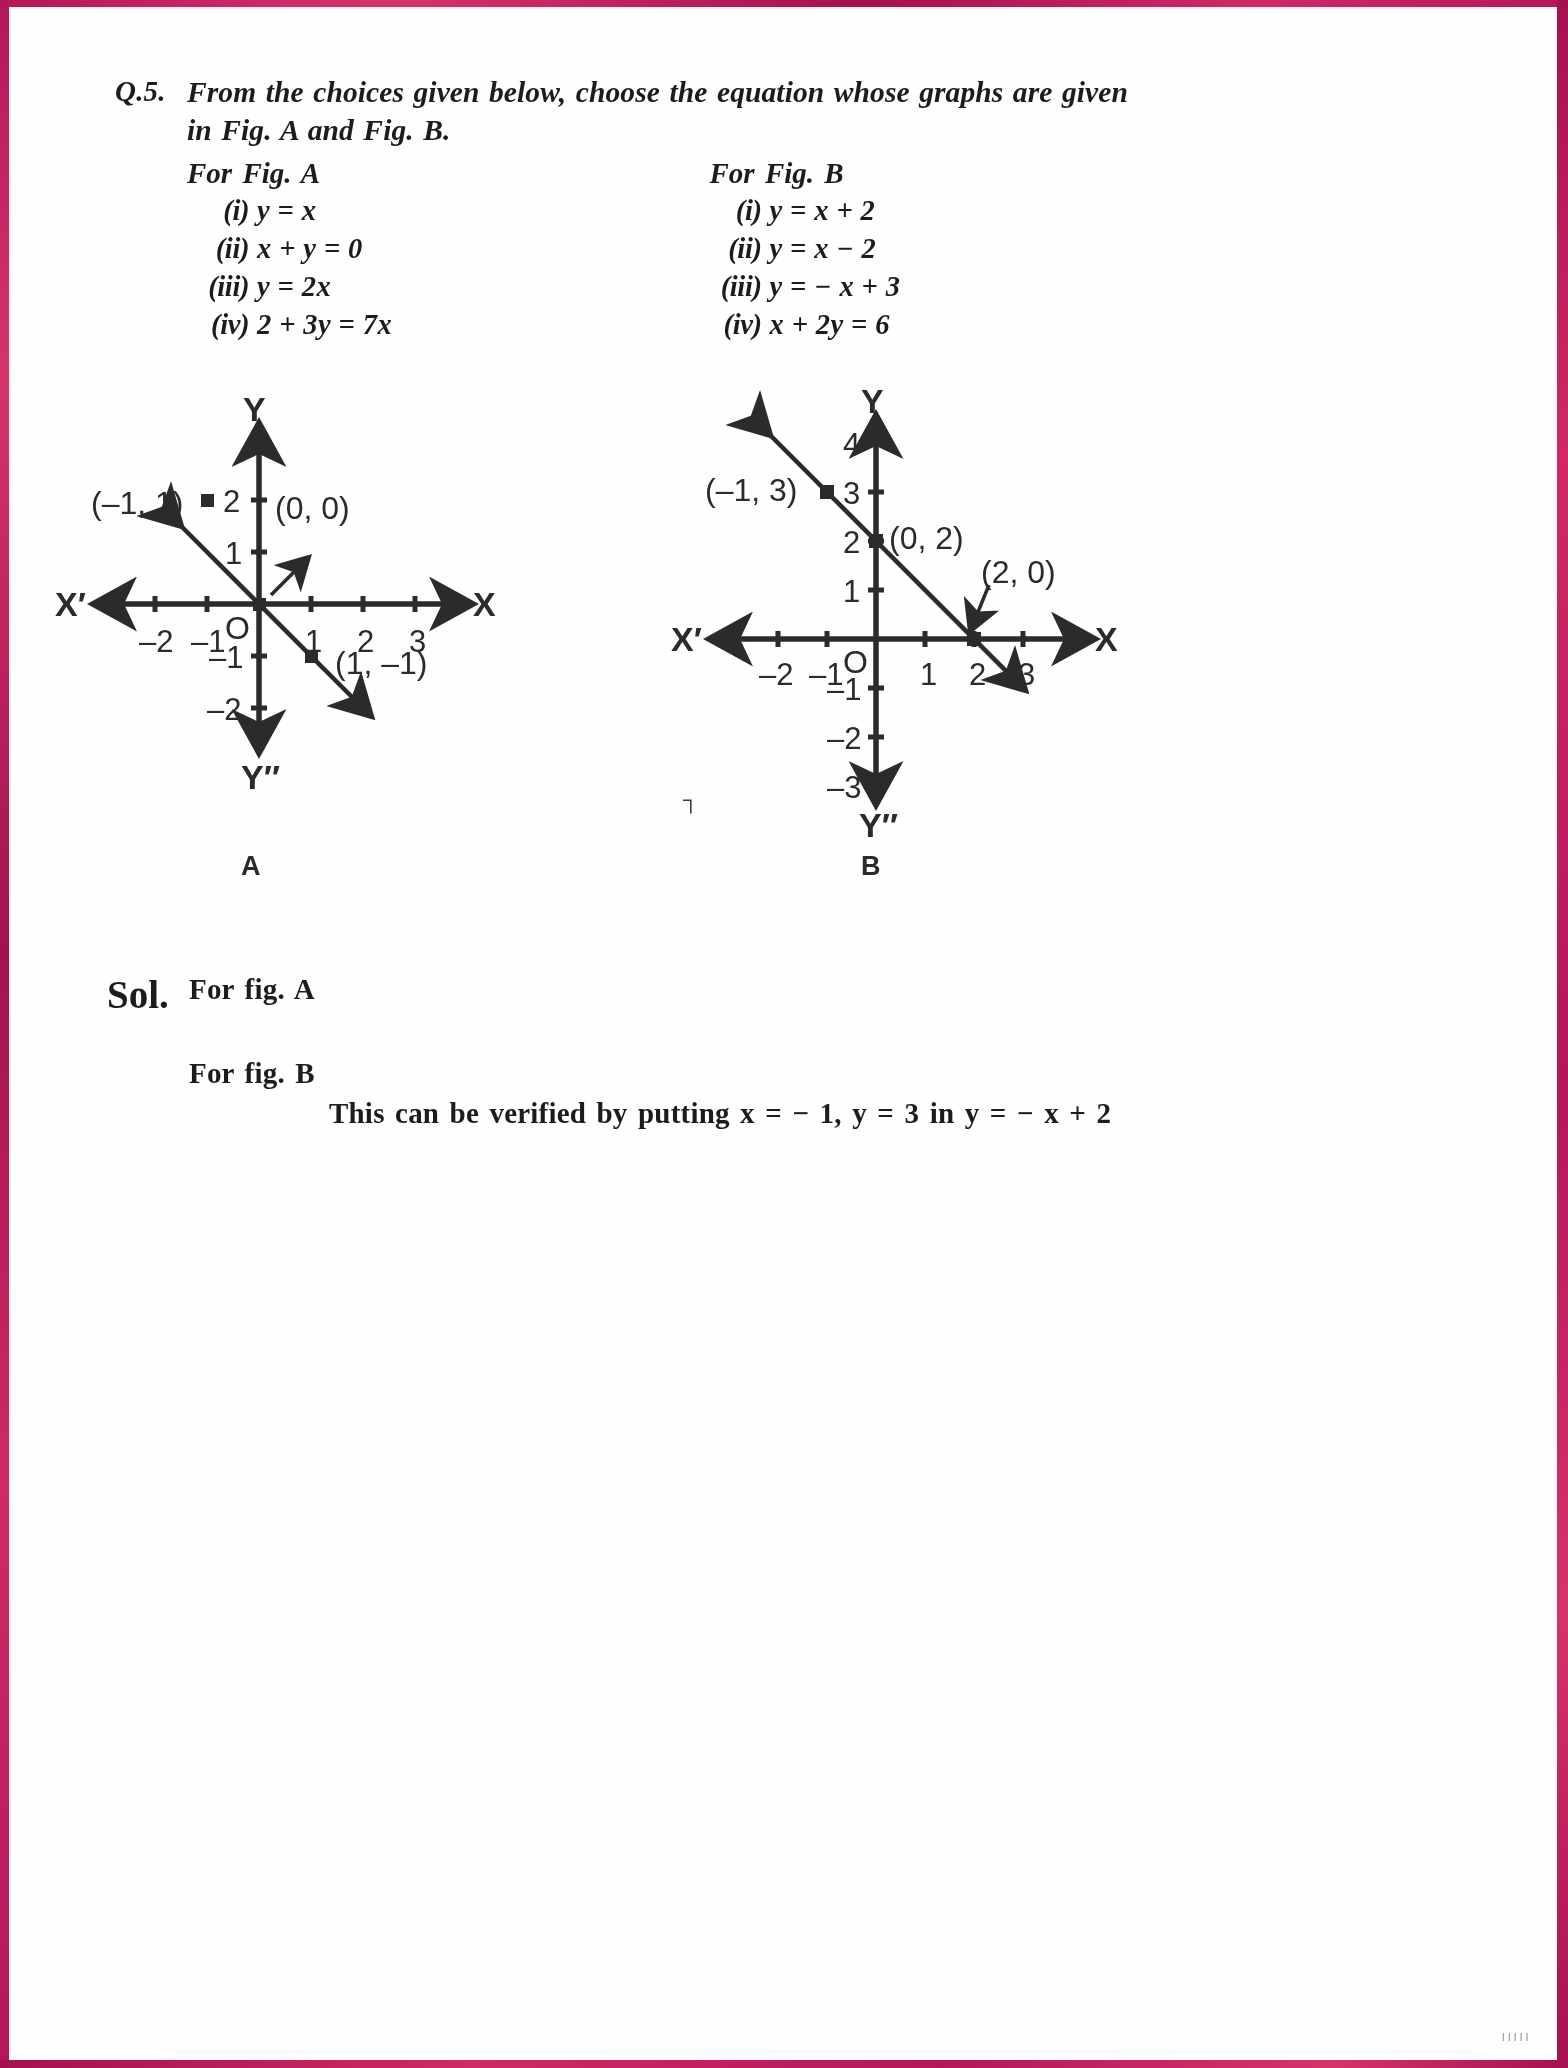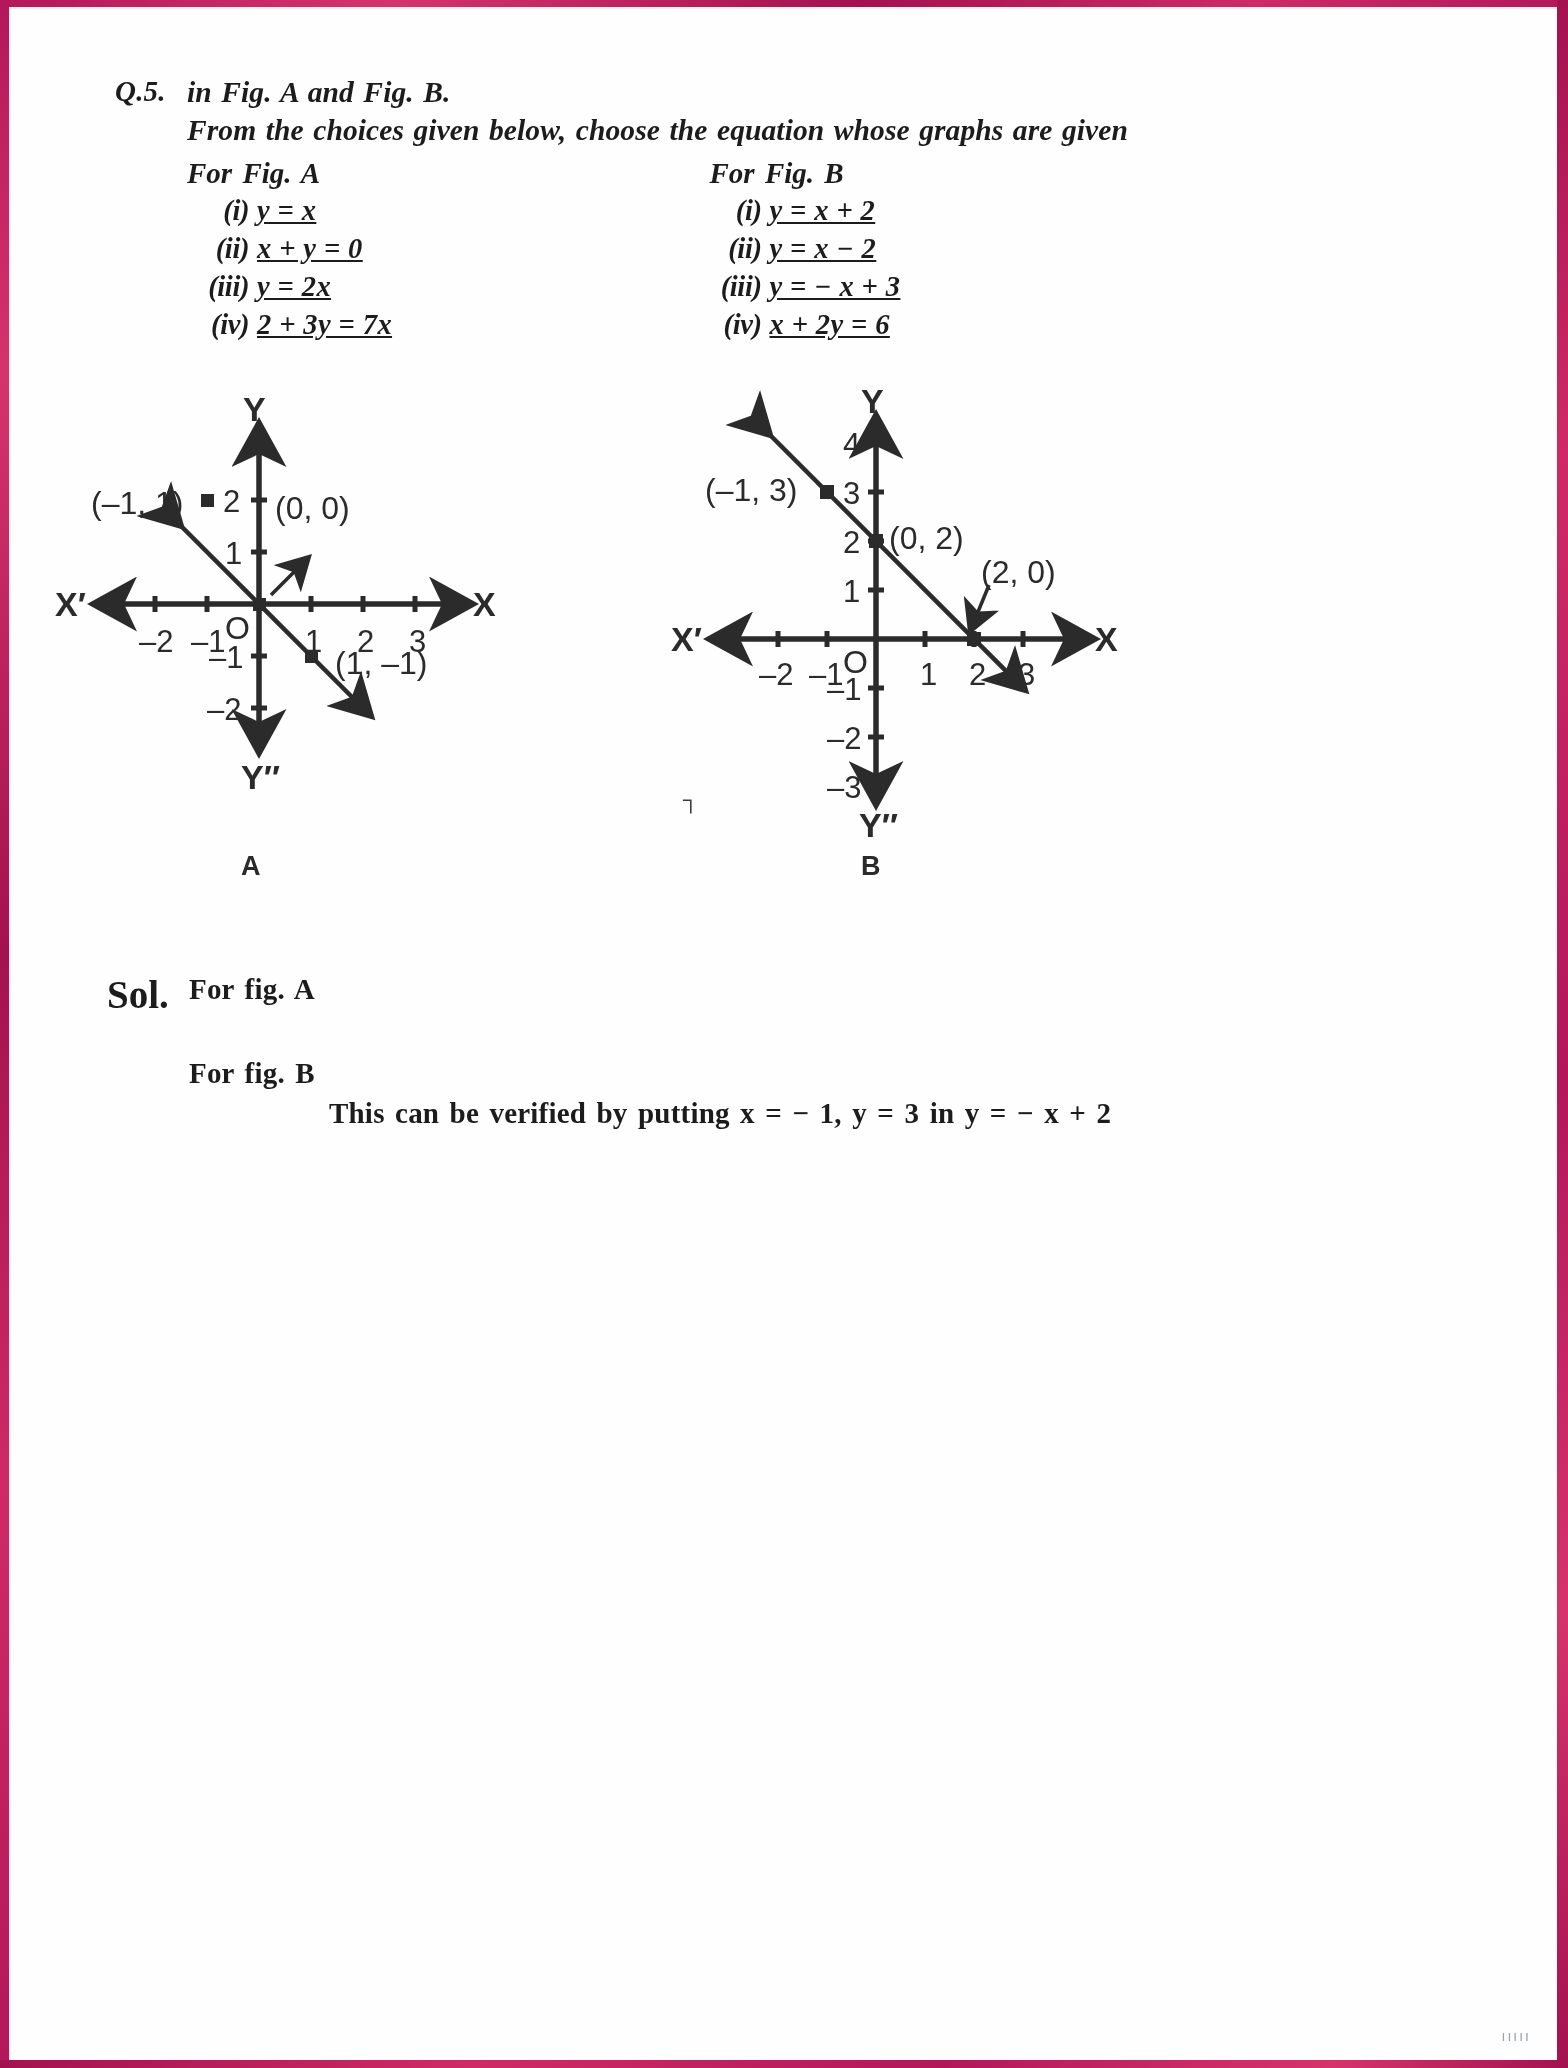--- a/index.html
+++ b/index.html
@@ -37,21 +37,21 @@
   }
   .two-col{display:flex;margin-top:4px;}
   .col{width:50%;}
   .col-b{padding-left:15px;}
   .col-head{font-style:italic;font-weight:bold;font-size:29px;line-height:1.32;word-spacing:3px;}
   .opt{
     font-style:italic;font-size:28.5px;line-height:1.33;
     display:flex;align-items:baseline;white-space:pre;font-weight:600;
   }
   .opt .rn{display:inline-block;width:52px;text-align:right;font-weight:bold;letter-spacing:-.4px;}
-  .opt .eq{padding-left:8px;letter-spacing:.4px;text-decoration:underline;}
+  .opt .eq{padding-left:8px;letter-spacing:.4px;}
   .col .opt{padding-left:10px;}
   .col-b .col-head{padding-left:16px;}
   .col-b .opt .rn{width:58px;}
 
   
   .figs{position:absolute;left:0;top:380px;width:1546px;height:500px;}
   .fig{position:absolute;}
   .figA{left:38px;top:0;}
   .figB{left:660px;top:0;}
   .fig-caption{
@@ -89,22 +89,22 @@
   <div class="edge edge-bottom"></div>
   <div class="inner-rule"></div>
 </div>
 
 <div class="sheet">
 
   <div class="qblock">
     <div class="q-row">
       <div class="q-tag">Q.5.</div>
       <div class="q-body">
+        <div class="q-text">From the choices given below, choose the equation whose graphs are given</div>
         <div class="q-text">in Fig. A and Fig. B.</div>
-        <div class="q-text">From the choices given below, choose the equation whose graphs are given</div>
 
         <div class="two-col">
 
           <div class="col col-a">
             <div class="col-head">For Fig. A</div>
 
             <div class="opt">
               <span class="rn">(i)</span>
               <span class="eq">y = x</span>
             </div>

